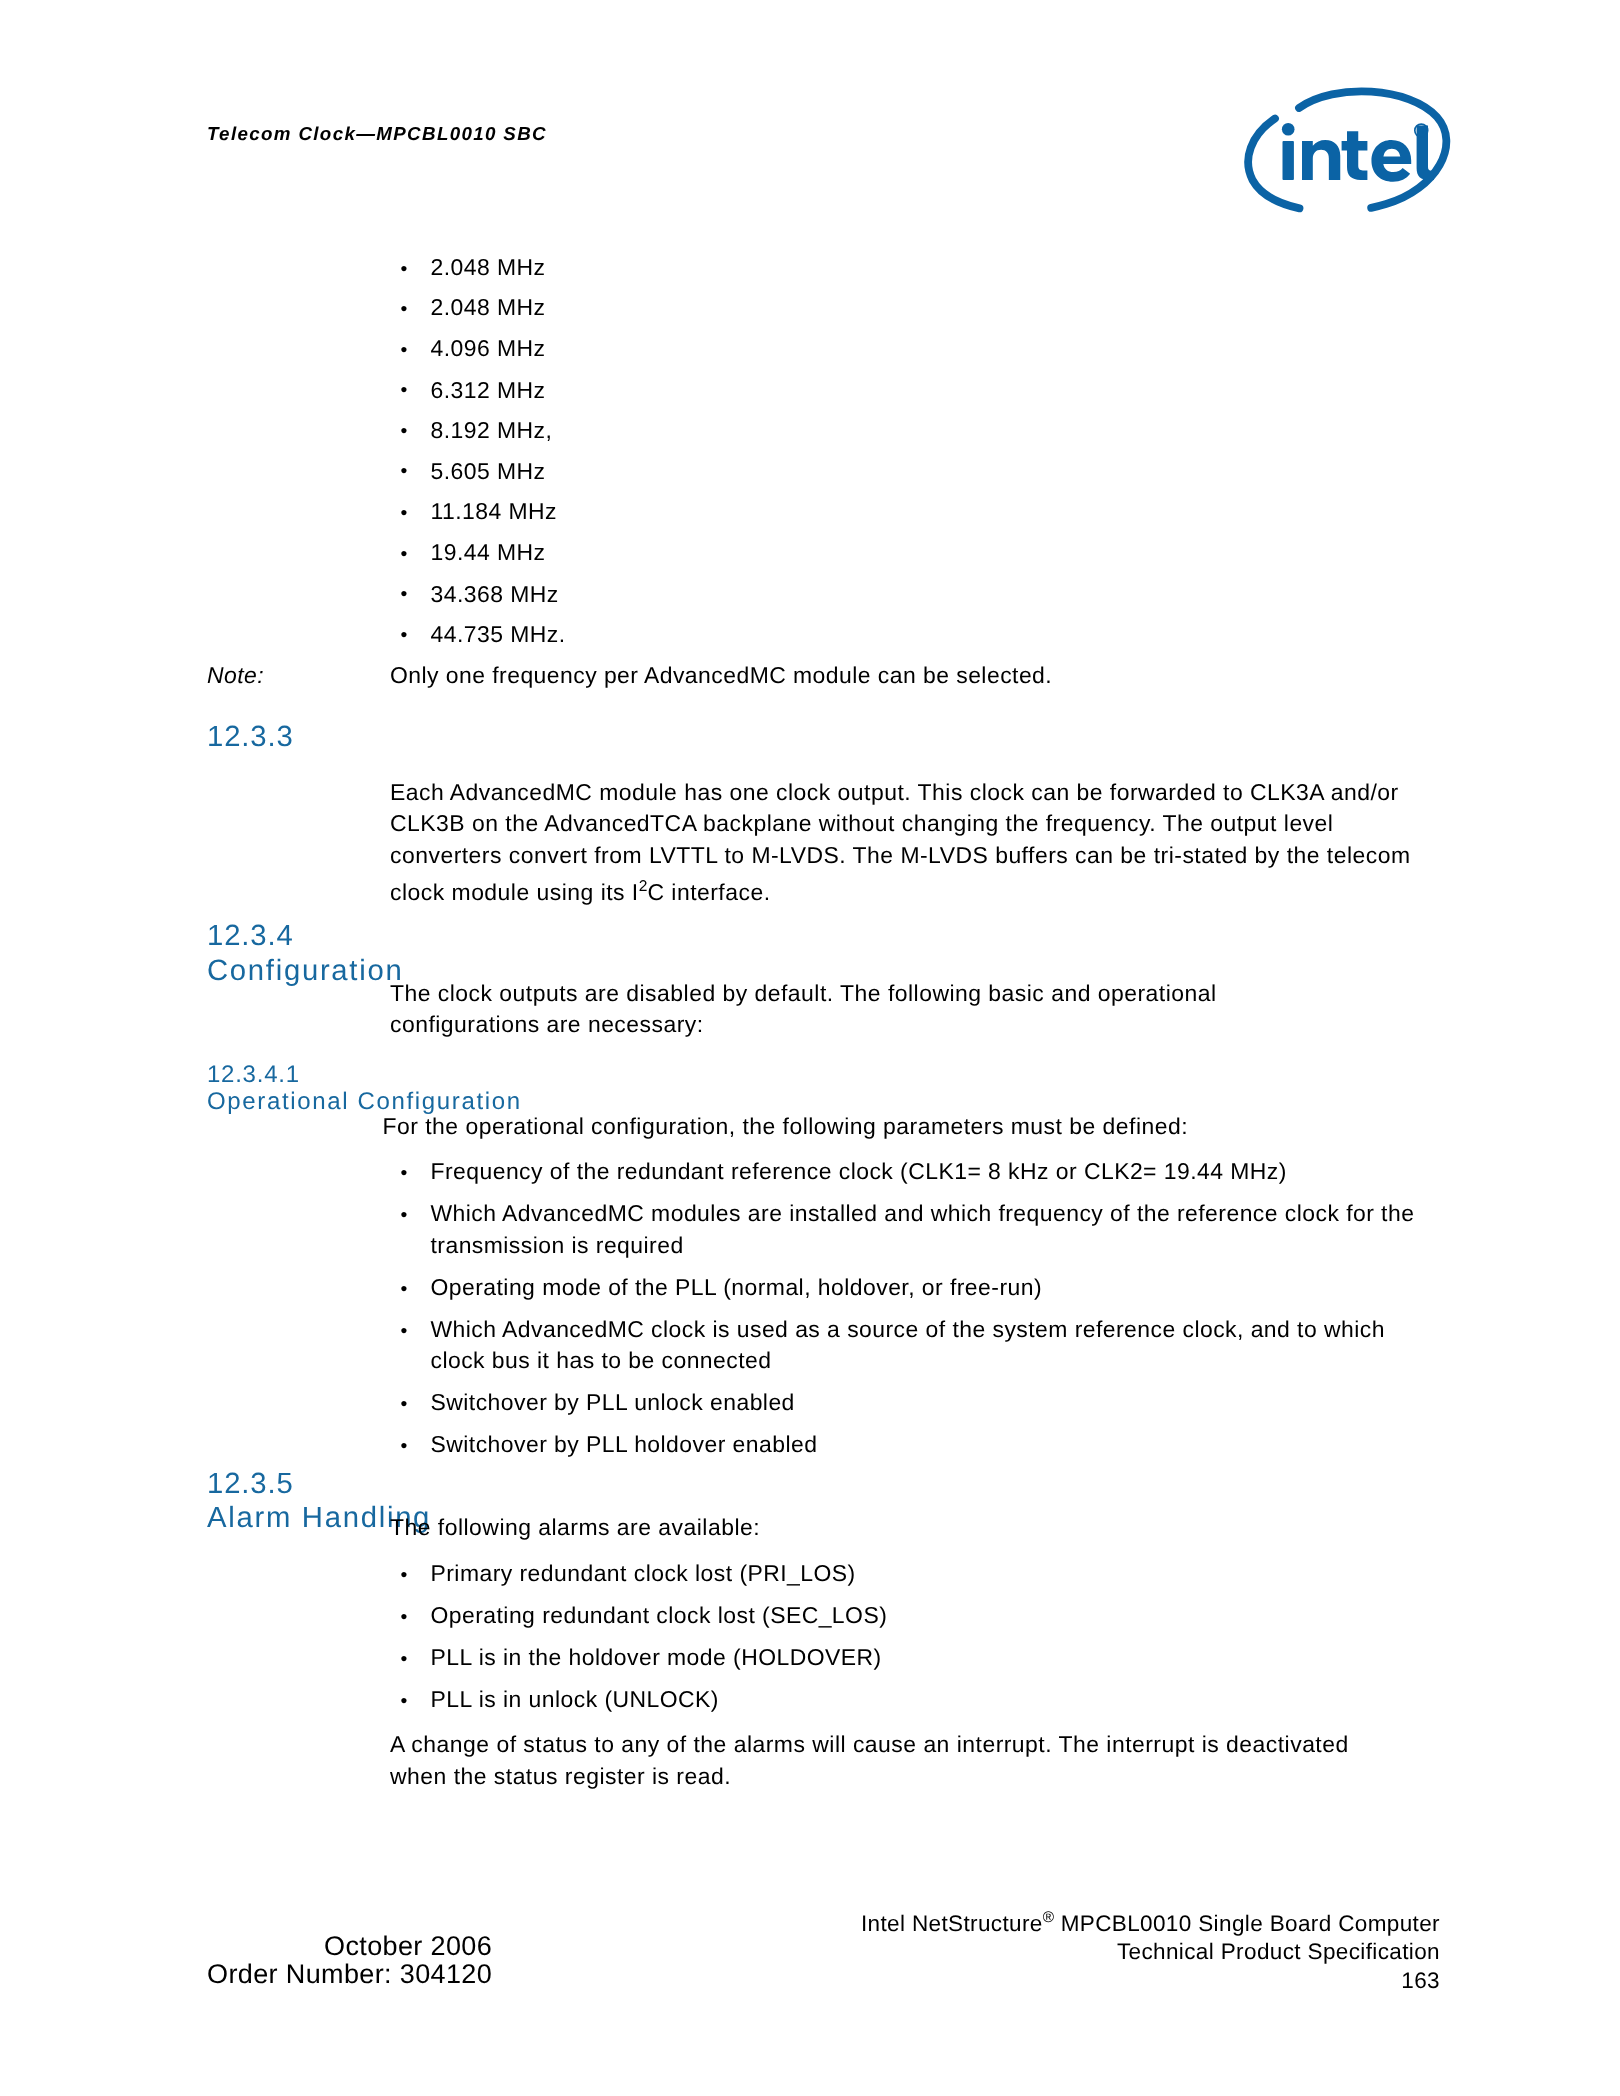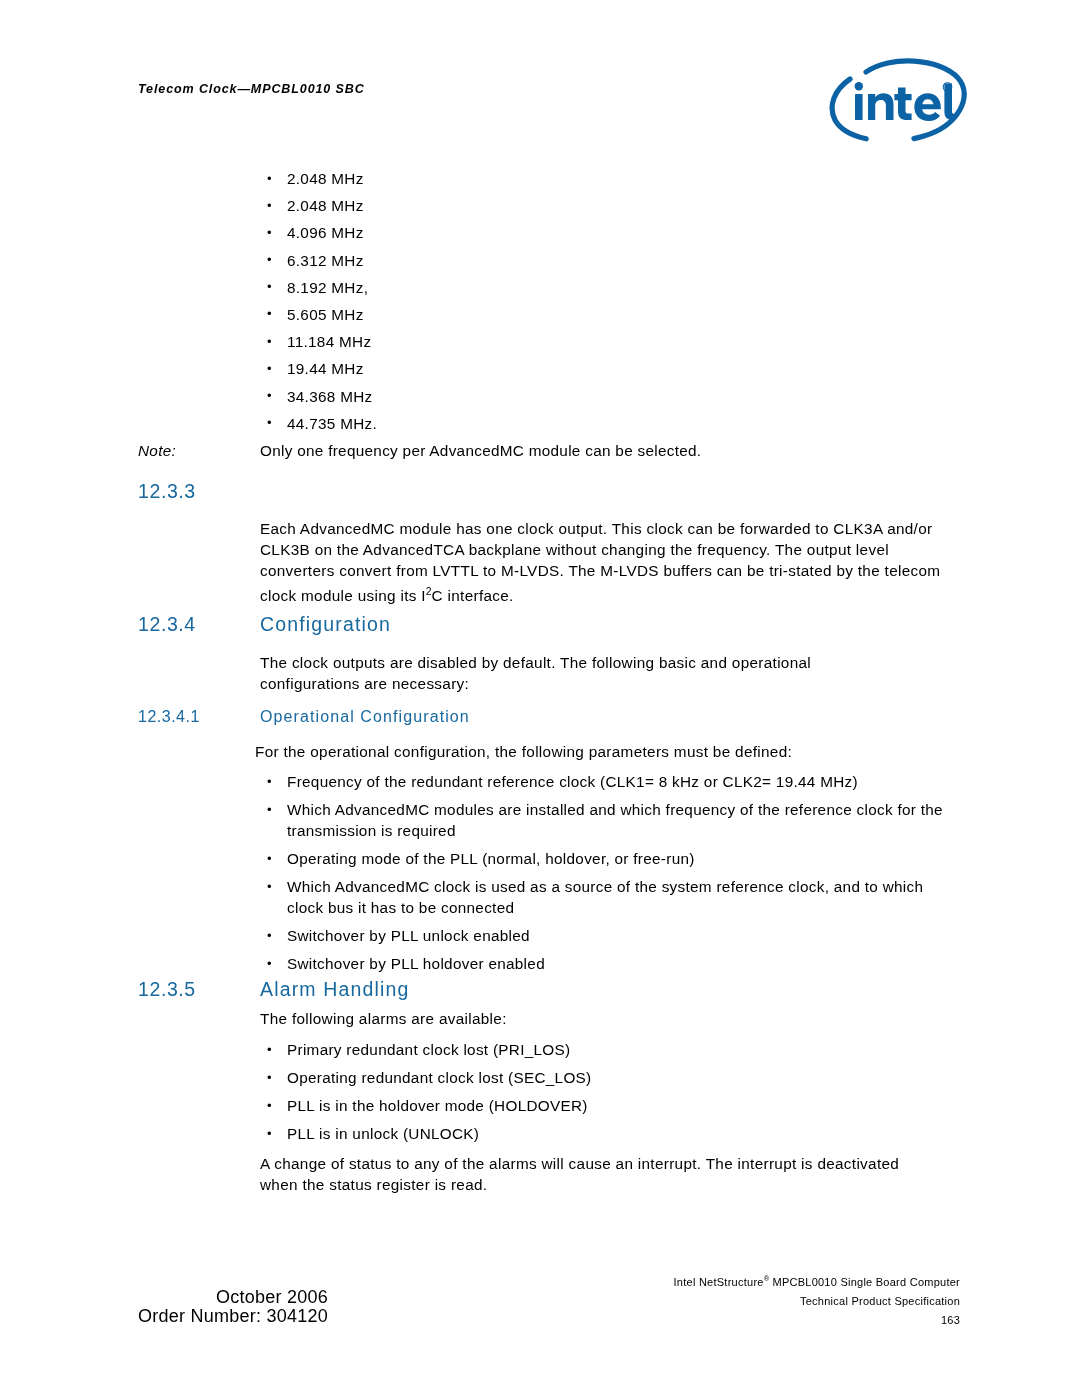--- a/index.html
+++ b/index.html
@@ -55,20 +55,21 @@
   }
 
   .block { position: absolute; }
 
   h2.sec, h3.subsec {
     margin: 0;
     font-weight: normal;
     color: #17689f;
     white-space: nowrap;
     display: flex;
+    flex-direction: column;
   }
   h2.sec {
     font-size: 19.5px;
     letter-spacing: 1.15px;
   }
   h3.subsec {
     font-size: 16px;
     letter-spacing: 1.1px;
   }
   h2.sec .num, h3.subsec .num {
@@ -133,21 +134,21 @@
     font-size: 18px;
     line-height: 19px;
     letter-spacing: 0.25px;
     text-align: right;
   }
   .footer .right {
     position: absolute;
     right: 120px;
     top: -19px;
     text-align: right;
-    font-size: 11px;
+    font-size: 15px;
     line-height: 19px;
     letter-spacing: 0.25px;
     margin-left: 32px;
   }
 </style>
 </head>
 <body>
 
 <div class="page">
 

